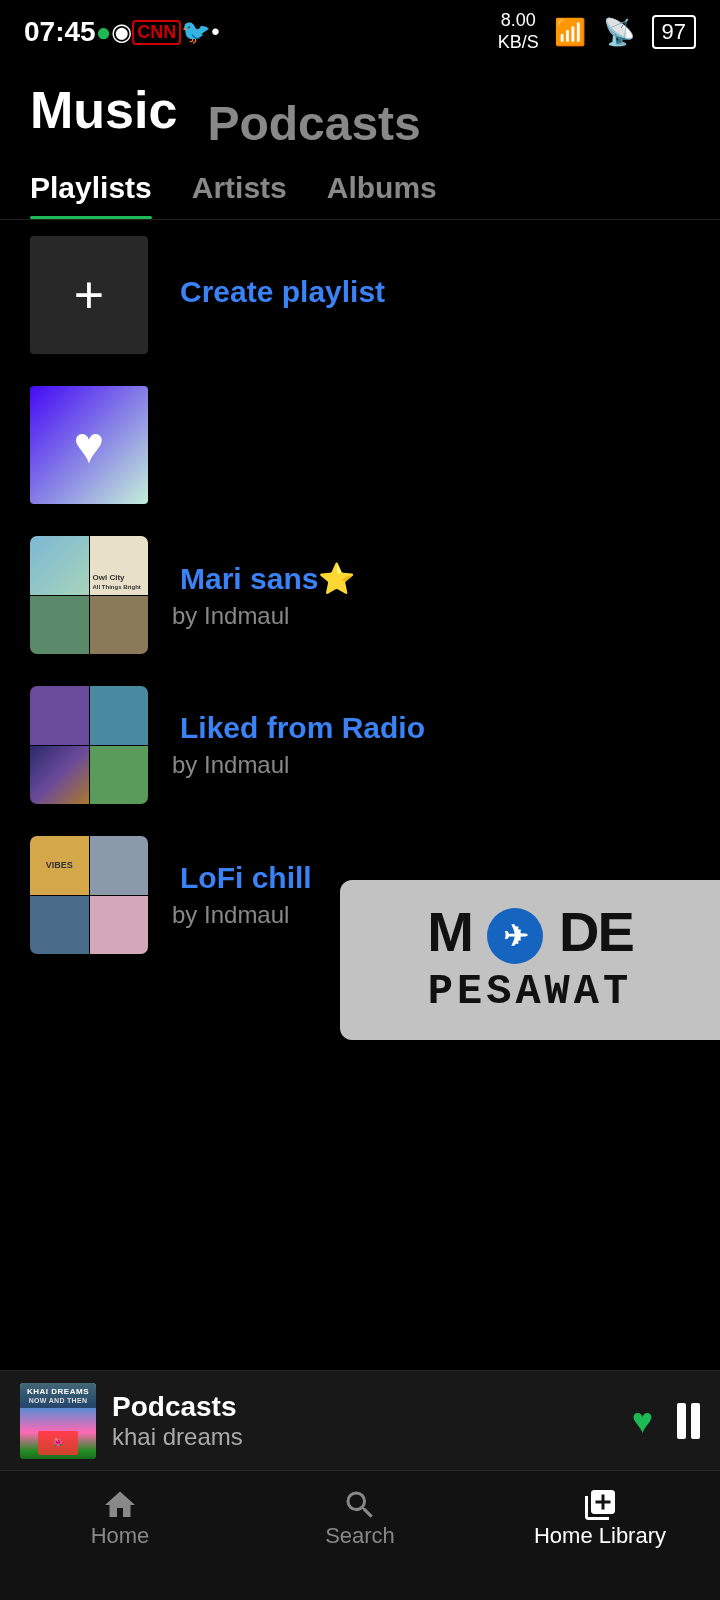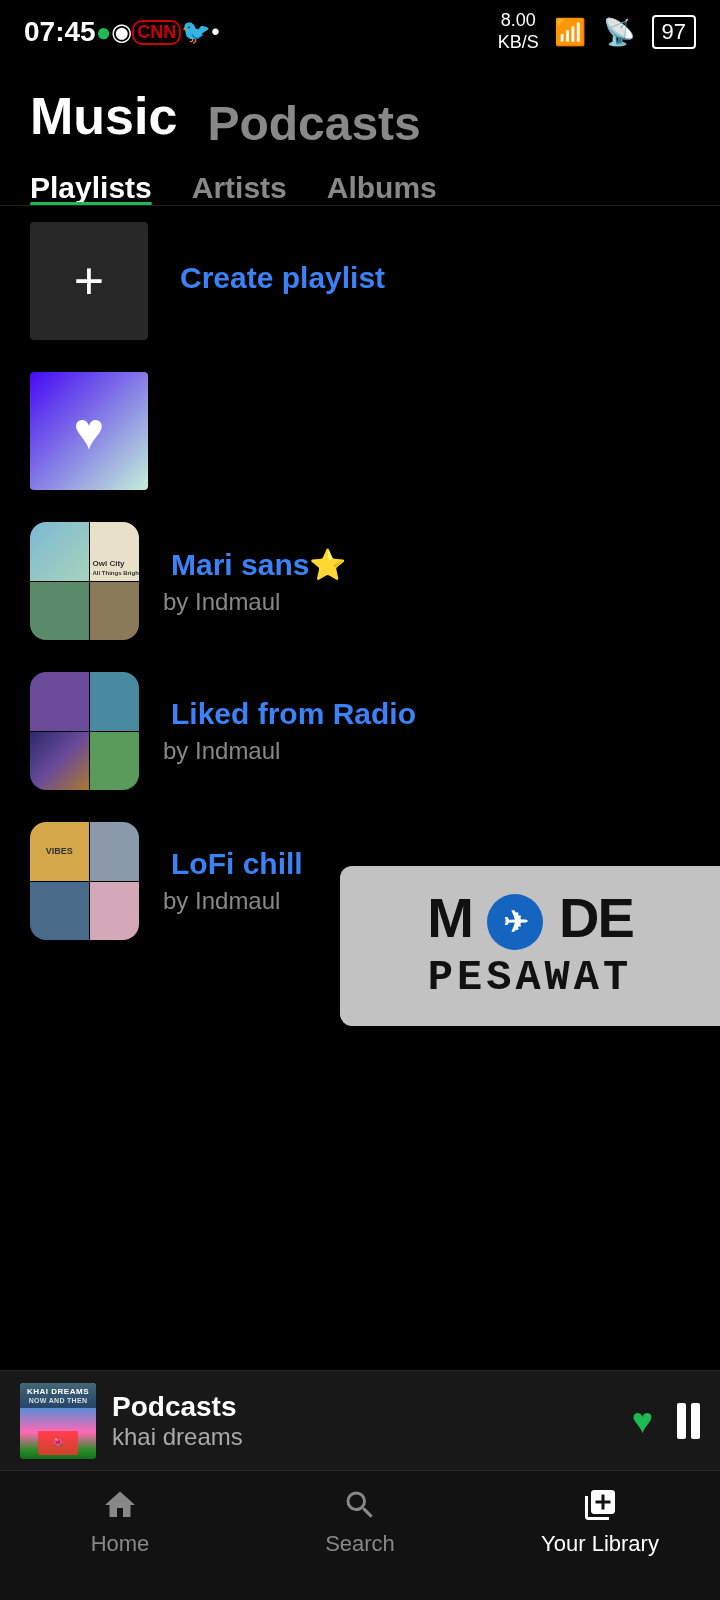--- a/index.html
+++ b/index.html
@@ -26,21 +26,21 @@
       font-size: 28px;
       font-weight: 600;
       color: #fff;
     }
 
     
     .header {
       padding: 20px 30px 10px;
       display: flex;
       gap: 30px;
-      align-items: center;
+      align-items: flex-start;
     }
     .header-music {
       font-size: 52px;
       font-weight: 900;
       color: #fff;
     }
     .header-podcasts {
       font-size: 48px;
       font-weight: 700;
       color: #888;
@@ -52,20 +52,21 @@
       display: flex;
       padding: 10px 30px 0;
       gap: 40px;
       border-bottom: 1px solid #222;
       margin-bottom: 0;
     }
     .tab {
       font-size: 30px;
       font-weight: 600;
       color: #888;
+      padding-bottom: 14px;
       cursor: pointer;
       position: relative;
     }
     .tab.active {
       color: #fff;
     }
     .tab.active::after {
       content: '';
       position: absolute;
       bottom: 0;
@@ -81,23 +82,23 @@
       padding: 0;
     }
     .playlist-item {
       display: flex;
       align-items: center;
       padding: 16px 30px;
       gap: 24px;
       cursor: pointer;
     }
     .playlist-thumb {
-      width: 109px;
+      width: 118px;
       height: 118px;
-      border-radius: 16px;
+      border-radius: 7px;
       flex-shrink: 0;
       overflow: hidden;
     }
     .playlist-info {
       flex: 1;
     }
     .playlist-title {
       font-size: 30px;
       font-weight: 600;
       color: #3b82f6;
@@ -230,21 +231,21 @@
       align-items: flex-start;
       padding-top: 16px;
       border-top: 1px solid #282828;
       z-index: 100;
     }
     .nav-item {
       flex: 1;
       display: flex;
       flex-direction: column;
       align-items: center;
-      gap: 8px;
+      gap: 0;
       cursor: pointer;
     }
     .nav-label {
       font-size: 22px;
       color: #888;
     }
     .nav-label.active {
       color: #fff;
     }
 
@@ -272,21 +273,21 @@
     .lf-c4 { background: #D4A8B8; }
   </style>
 </head>
 <body>
 
 <div class="status-bar">
   <div style="display:flex;align-items:center;">
     <span class="status-time">07:45</span>
     <span style="font-size:26px;color:#1DB954;">●</span>
     <span style="font-size:24px;color:#fff;">◉</span>
-    <span style="font-size:18px;color:#CC0000;font-weight:900;border:2px solid #CC0000;padding:0 3px;border-radius:10px;">CNN</span>
+    <span style="font-size:18px;color:#CC0000;font-weight:900;border:2px solid #CC0000;padding:0 3px;border-radius:4px;">CNN</span>
     <span style="font-size:24px;color:#1DA1F2;">🐦</span>
     <span style="font-size:24px;">•</span>
   </div>
   <div style="display:flex;align-items:center;gap:16px;">
     <span style="font-size:18px;text-align:center;line-height:1.2;color:#fff;">8.00<br>KB/S</span>
     <span style="font-size:26px;">📶</span>
     <span style="font-size:26px;">📡</span>
     <span style="font-size:22px;border:2px solid #fff;border-radius:4px;padding:2px 8px;color:#fff;">97</span>
   </div>
 </div>
@@ -432,15 +433,15 @@
   <div class="nav-item">
     <svg width="36" height="36" viewBox="0 0 24 24" fill="#888">
       <path d="M15.5 14h-.79l-.28-.27A6.5 6.5 0 0 0 16 9.5 6.5 6.5 0 1 0 9.5 16c1.61 0 3.09-.59 4.23-1.57l.27.28v.79l5 4.99L20.49 19l-4.99-5zm-6 0C7.01 14 5 11.99 5 9.5S7.01 5 9.5 5 14 7.01 14 9.5 11.99 14 9.5 14z"></path>
     </svg>
     <span class="nav-label">Search</span>
   </div>
   <div class="nav-item">
     <svg width="36" height="36" viewBox="0 0 24 24" fill="#fff">
       <path d="M4 6H2v14c0 1.1.9 2 2 2h14v-2H4V6zm16-4H8c-1.1 0-2 .9-2 2v12c0 1.1.9 2 2 2h12c1.1 0 2-.9 2-2V4c0-1.1-.9-2-2-2zm-1 9h-4v4h-2v-4H9V9h4V5h2v4h4v2z"></path>
     </svg>
-    <span class="nav-label active">Your Library</span>
+    <span class="nav-label active">Home Library</span>
   </div>
 </div>
 
 </body></html>

